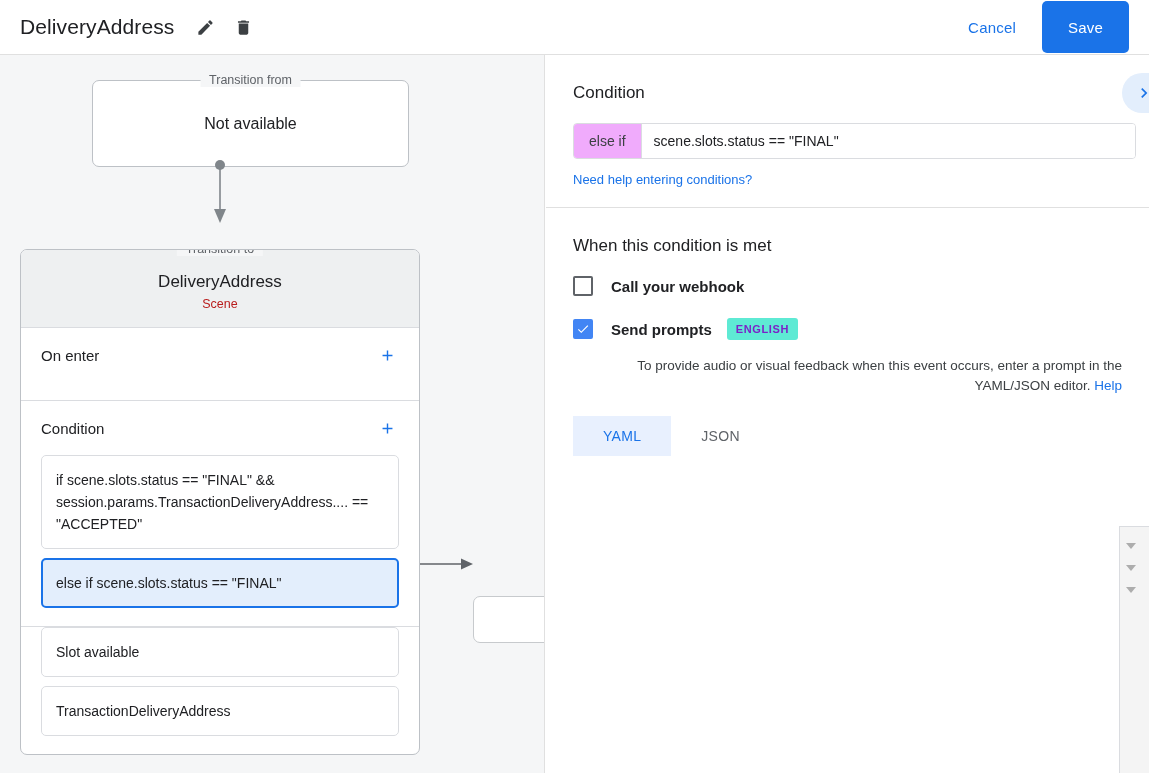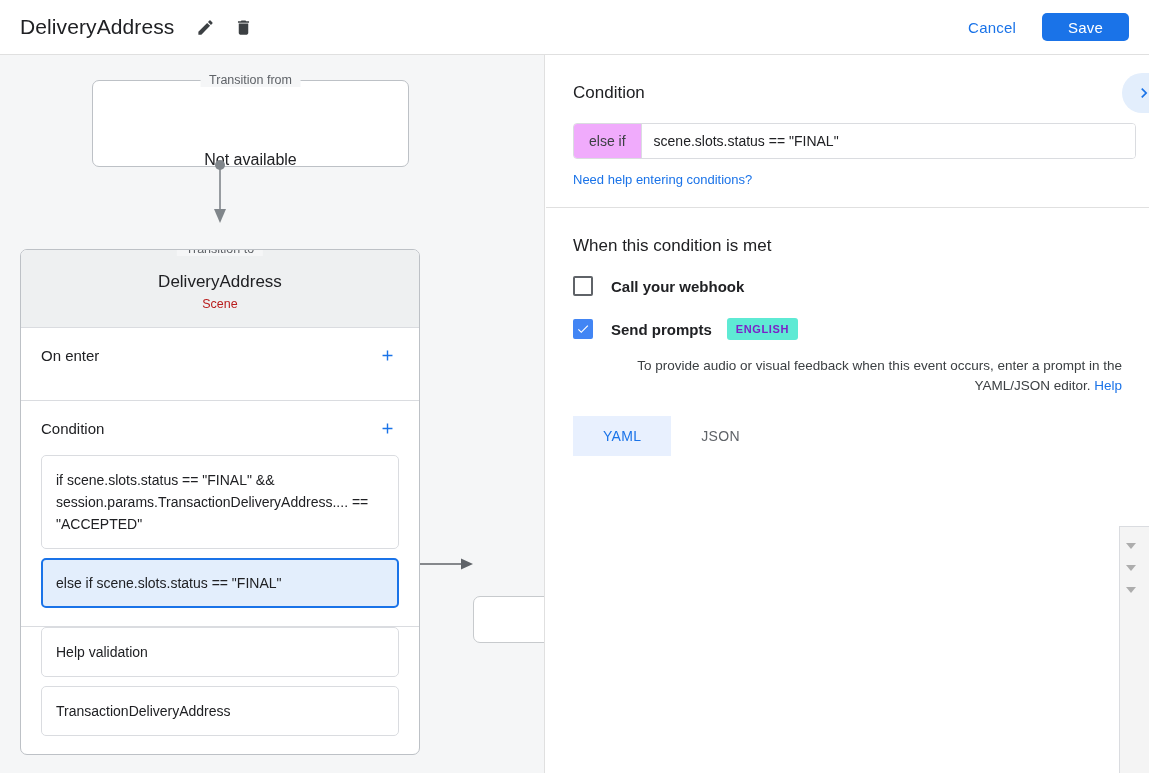--- a/index.html
+++ b/index.html
@@ -31,21 +31,21 @@
   .icon-btn svg { display: block; }
   .topbar-spacer { flex: 1; }
   .btn-cancel {
     color: #1a73e8; font-size: 15px; font-weight: 500; letter-spacing: .2px;
     background: transparent; border: none; cursor: pointer; padding: 8px 14px;
     border-radius: 4px; font-family: inherit;
   }
   .btn-save {
     background: #1a73e8; color: #fff; border: none; cursor: pointer;
     font-size: 15px; font-weight: 500; letter-spacing: .2px;
-    padding: 0 26px; height: 28px; border-radius: 5px; margin-left: 12px;
+    padding: 0 26px; height: 52px; border-radius: 5px; margin-left: 12px;
     font-family: inherit;
   }
 
   
   .canvas {
     position: absolute; left: 0; top: 55px; width: 545px; height: 718px;
     background: #f5f6f7; border-right: 1px solid #e0e0e0; overflow: hidden;
   }
 
   .fieldset {
@@ -57,21 +57,21 @@
     background: #f5f6f7; padding: 0 9px; font-size: 12.5px; color: #5f6368;
     white-space: nowrap;
   }
 
   
   #node-from {
     left: 92px; top: 25px; width: 317px; height: 87px; padding-left: 20px;
   }
   #node-from .node-title {
     position: absolute; left: 0; right: 0; top: 50%; transform: translateY(-50%);
-    text-align: center; font-size: 16px; color: #202124; margin-top: 36px;
+    text-align: center; font-size: 16px; color: #202124;
   }
 
   
   .connector { position: absolute; left: 0; top: 0; width: 545px; height: 718px; pointer-events: none; }
 
   
   #node-to {
     position: absolute; left: 20px; top: 194px; width: 400px;
     background: #fff; border: 1px solid #bdc1c6; border-radius: 7px;
     overflow: hidden;
@@ -267,21 +267,21 @@
             <svg width="17" height="17" viewBox="0 0 24 24" fill="#1a73e8" aria-hidden="true">
                 <path d="M19 13h-6v6h-2v-6H5v-2h6V5h2v6h6v2z"></path>
               </svg>
           </div>
         </div>
         <div class="chip">if scene.slots.status == "FINAL" &amp;&amp; session.params.TransactionDeliveryAddress.... == "ACCEPTED"</div>
         <div class="chip selected">else if scene.slots.status == "FINAL"</div>
       </div>
 
       <div class="section">
-        <div class="chip">Help validation</div>
+        <div class="chip">Slot available</div>
         <div class="chip">TransactionDeliveryAddress</div>
       </div>
     </div>
 
     <div id="node-stub"></div>
   </div>
 
   <div class="rightpanel">
 
     <div class="rp-section">

